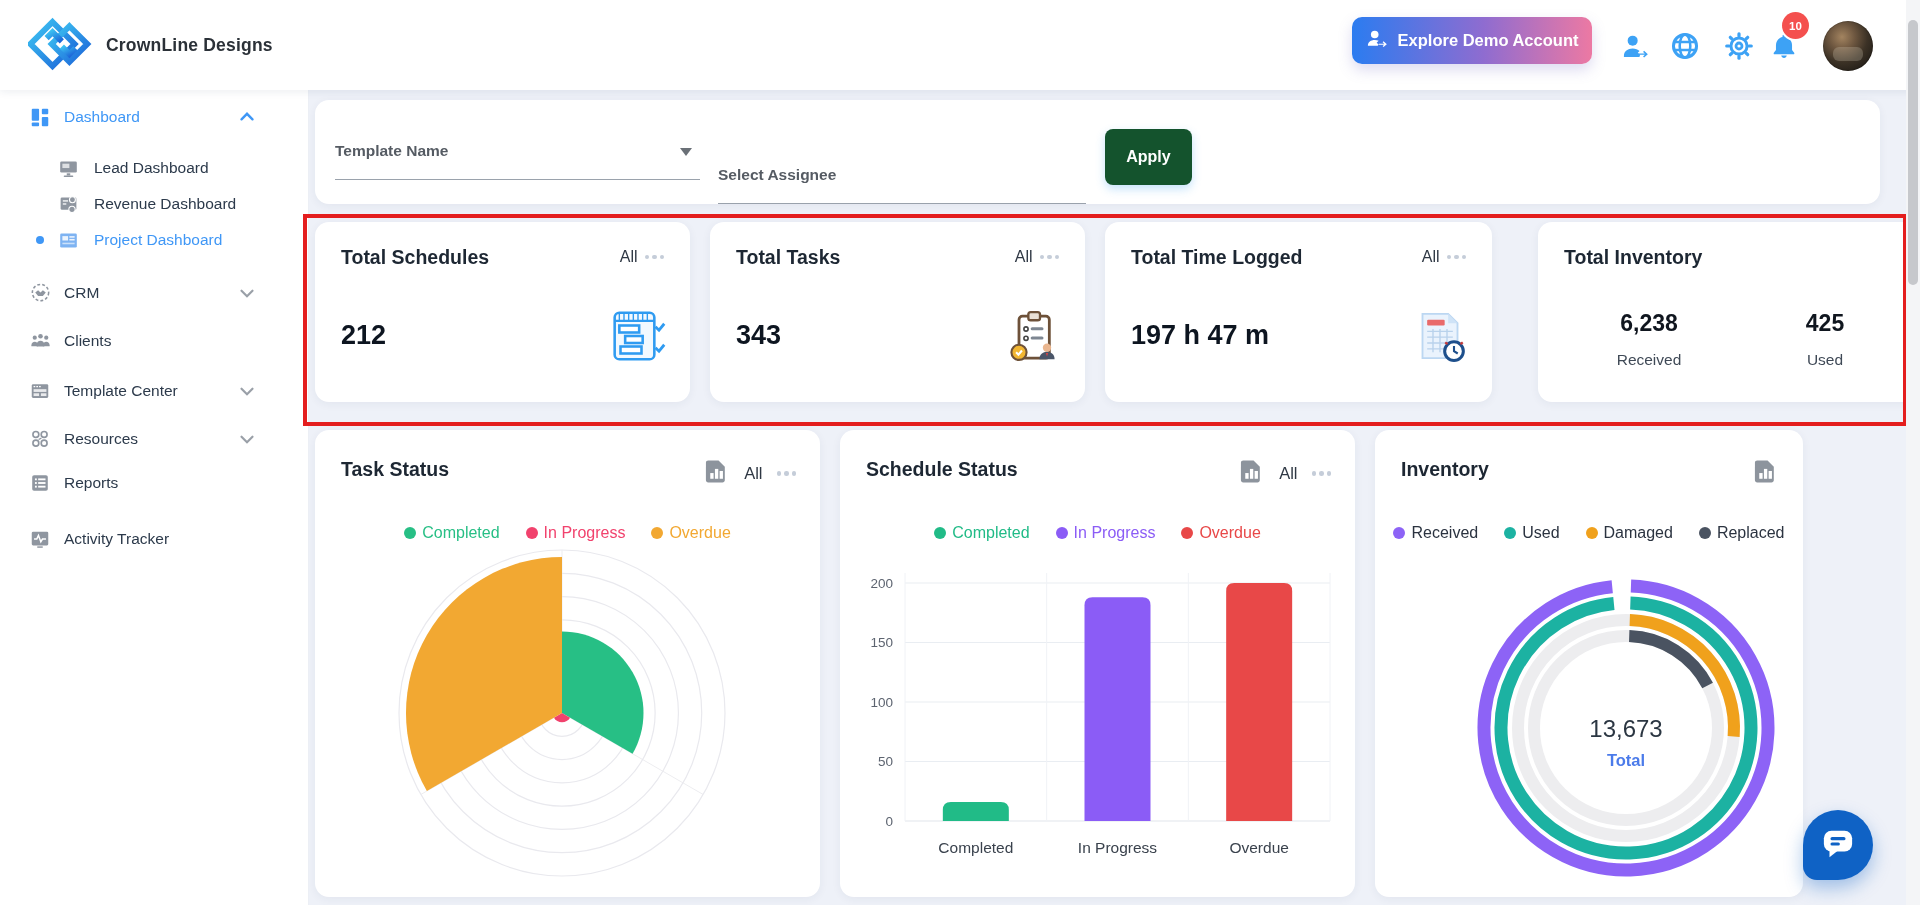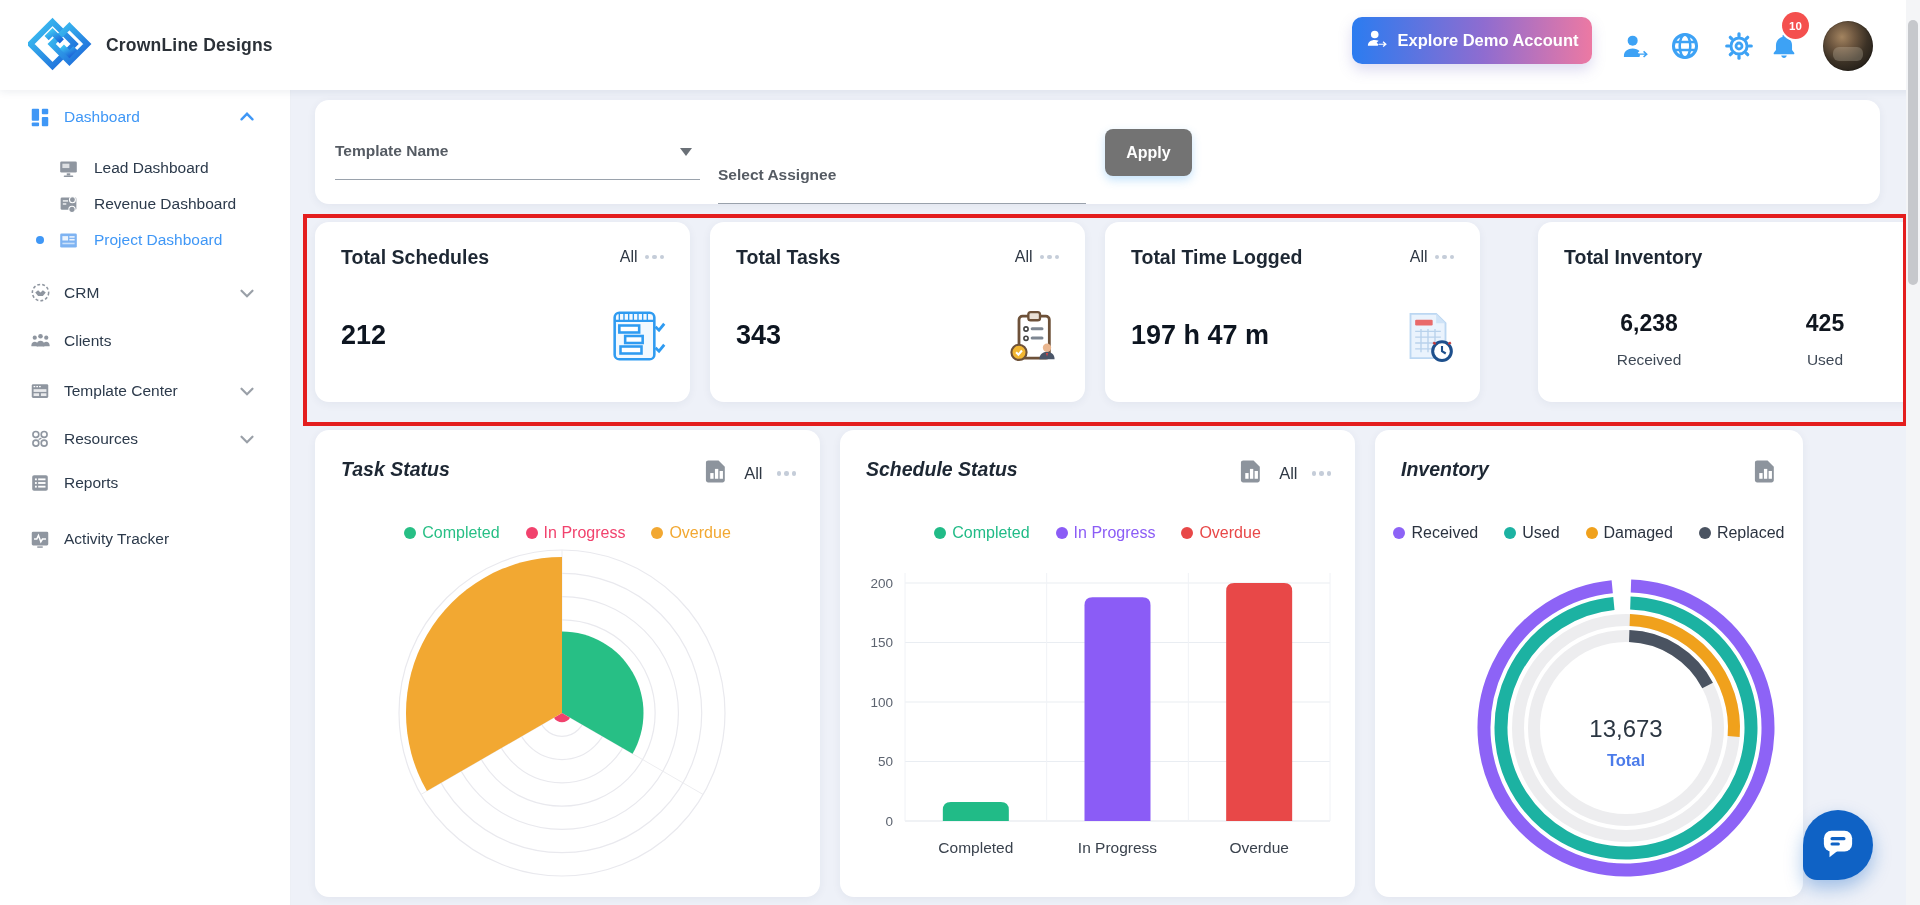--- a/index.html
+++ b/index.html
@@ -14,21 +14,21 @@
     background:linear-gradient(90deg,#2b7cf0 0%,#8f6cd0 55%,#ec79a3 100%);color:#fff;font-size:16.5px;font-weight:700;
     display:flex;align-items:center;justify-content:center;gap:10px;cursor:pointer;box-shadow:0 6px 14px rgba(120,110,200,.25);font-family:inherit;}
   .hicon{position:absolute;top:29px;width:34px;height:34px;display:flex;align-items:center;justify-content:center;cursor:pointer;background:none;border:none;padding:0;}
   .badge{position:absolute;left:1782px;top:12px;width:27px;height:27px;border-radius:50%;background:#f4504e;color:#fff;
     font-size:11.5px;font-weight:700;display:flex;align-items:center;justify-content:center;z-index:5;box-shadow:0 0 0 2px #fff;}
   .avatar{position:absolute;left:1823px;top:21px;width:50px;height:50px;border-radius:50%;cursor:pointer;
     background:radial-gradient(circle at 38% 32%,#a38460 0%,#6e5740 28%,#3c3226 55%,#1f1b16 85%);box-shadow:inset 0 0 0 1px rgba(0,0,0,.15);}
   .avatar:after{content:"";position:absolute;left:10px;top:26px;width:30px;height:14px;border-radius:6px;background:rgba(220,210,190,.25);}
 
   
-  .sidebar{position:absolute;top:90px;left:0;width:290px;bottom:0;background:#fff;border-right:1px solid #eceff5;z-index:20;}
+  .sidebar{position:absolute;top:90px;left:0;width:290px;bottom:0;background:#fff;border-right:1px solid #eceff5;z-index:20;padding-left:18px;}
   .nav-item{position:absolute;left:0;width:290px;height:36px;display:flex;align-items:center;cursor:pointer;}
   .nav-item .ic{position:absolute;left:28px;width:24px;height:24px;display:flex;align-items:center;justify-content:center;}
   .nav-item .lbl{position:absolute;left:64px;font-size:15.5px;font-weight:500;color:#2c3a4b;}
   .nav-item .chev{position:absolute;left:236px;width:22px;height:22px;}
   .nav-sub .ic{left:56px;}
   .nav-sub .lbl{left:94px;}
   .nav-blue .lbl{color:#3f97f6;}
   .active-dot{position:absolute;left:36px;width:8px;height:8px;border-radius:50%;background:#3f97f6;}
 
   
@@ -36,44 +36,44 @@
   .card{position:absolute;background:#fff;border-radius:14px;box-shadow:0 2px 10px rgba(30,50,90,.06);}
 
   
   .filter-card{left:24px;top:10px;width:1565px;height:104px;}
   .field{position:absolute;top:36px;height:44px;cursor:pointer;}
   .field .flabel{position:absolute;left:0;top:6px;font-size:15.5px;font-weight:600;color:#555b63;}
   .field .uline{position:absolute;left:0;right:0;bottom:0;border-bottom:1px solid #9aa2ac;}
   .field-project{left:20px;width:365px;}
   .field-assignee{left:403px;width:368px;margin-top:24px;}
   .caret{position:absolute;right:8px;top:12px;width:0;height:0;border-left:6px solid transparent;border-right:6px solid transparent;border-top:8px solid #6a7077;}
-  .apply-btn{position:absolute;left:790px;top:29px;width:87px;height:47px;border:none;border-radius:8px;background:#737373;color:#fff;
+  .apply-btn{position:absolute;left:790px;top:29px;width:87px;height:56px;border:none;border-radius:8px;background:#14532d;color:#fff;
     font-size:16px;font-weight:600;cursor:pointer;box-shadow:0 4px 10px rgba(63,162,243,.3);font-family:inherit;}
 
   
   .stat-card{top:132px;height:180px;width:375px;}
-  .sc-0{left:24px;} .sc-1{left:419px;} .sc-2{left:814px;} .sc-3{left:1247px;width:444px;}
+  .sc-0{left:24px;} .sc-1{left:419px;} .sc-2{left:814px;padding-left:12px;} .sc-3{left:1247px;width:444px;}
   .stat-title{position:absolute;left:26px;top:24px;font-size:19.5px;font-weight:700;color:#1d2733;}
   .stat-filter{position:absolute;right:26px;top:26px;display:flex;align-items:center;gap:7px;cursor:pointer;}
   .stat-filter .all{font-size:16px;color:#2f3844;font-weight:500;}
   .dots{display:flex;gap:3px;align-items:center;}
   .dots i{width:4.5px;height:4.5px;border-radius:50%;background:#c5cdd9;display:block;}
   .stat-value{position:absolute;left:26px;top:98px;font-size:27px;font-weight:700;color:#0d1520;}
   .stat-icon{position:absolute;right:24px;top:86px;width:56px;height:56px;}
   .metric{position:absolute;width:150px;text-align:center;}
   .metric .mv{font-size:23px;font-weight:700;color:#10161f;}
   .metric .ml{margin-top:14px;font-size:15.5px;color:#3f4956;}
   .m-0{left:36px;top:88px;} .m-1{left:212px;top:88px;}
 
   
   .chart-card{top:340px;height:467px;}
   .cc-0{left:24px;width:505px;}
   .cc-1{left:549px;width:515px;}
   .cc-2{left:1084px;width:428px;}
-  .cc-title{position:absolute;left:26px;top:28px;font-size:19.5px;font-weight:700;color:#1d2733;font-style:italic;}
+  .cc-title{position:absolute;left:26px;top:28px;font-size:19.5px;font-weight:700;color:#1d2733;}
   .cc-tools{position:absolute;right:24px;top:28px;display:flex;align-items:center;gap:14px;}
   .cc-tools .all{font-size:16.5px;color:#2f3844;font-weight:500;cursor:pointer;}
   .legend{position:absolute;left:0;top:90px;width:100%;height:26px;display:flex;align-items:center;justify-content:center;gap:26px;}
   .legend .li{display:flex;align-items:center;gap:6px;font-size:16px;}
   .legend .dot{width:12px;height:12px;border-radius:50%;display:block;}
   .chart-svg{position:absolute;left:0;top:110px;}
   .donut-center{position:absolute;left:126px;top:285px;width:250px;text-align:center;}
   .donut-center .dv{font-size:24px;color:#2b3642;}
   .donut-center .dl{margin-top:8px;font-size:16.5px;font-weight:700;color:#4b7bea;}
 

